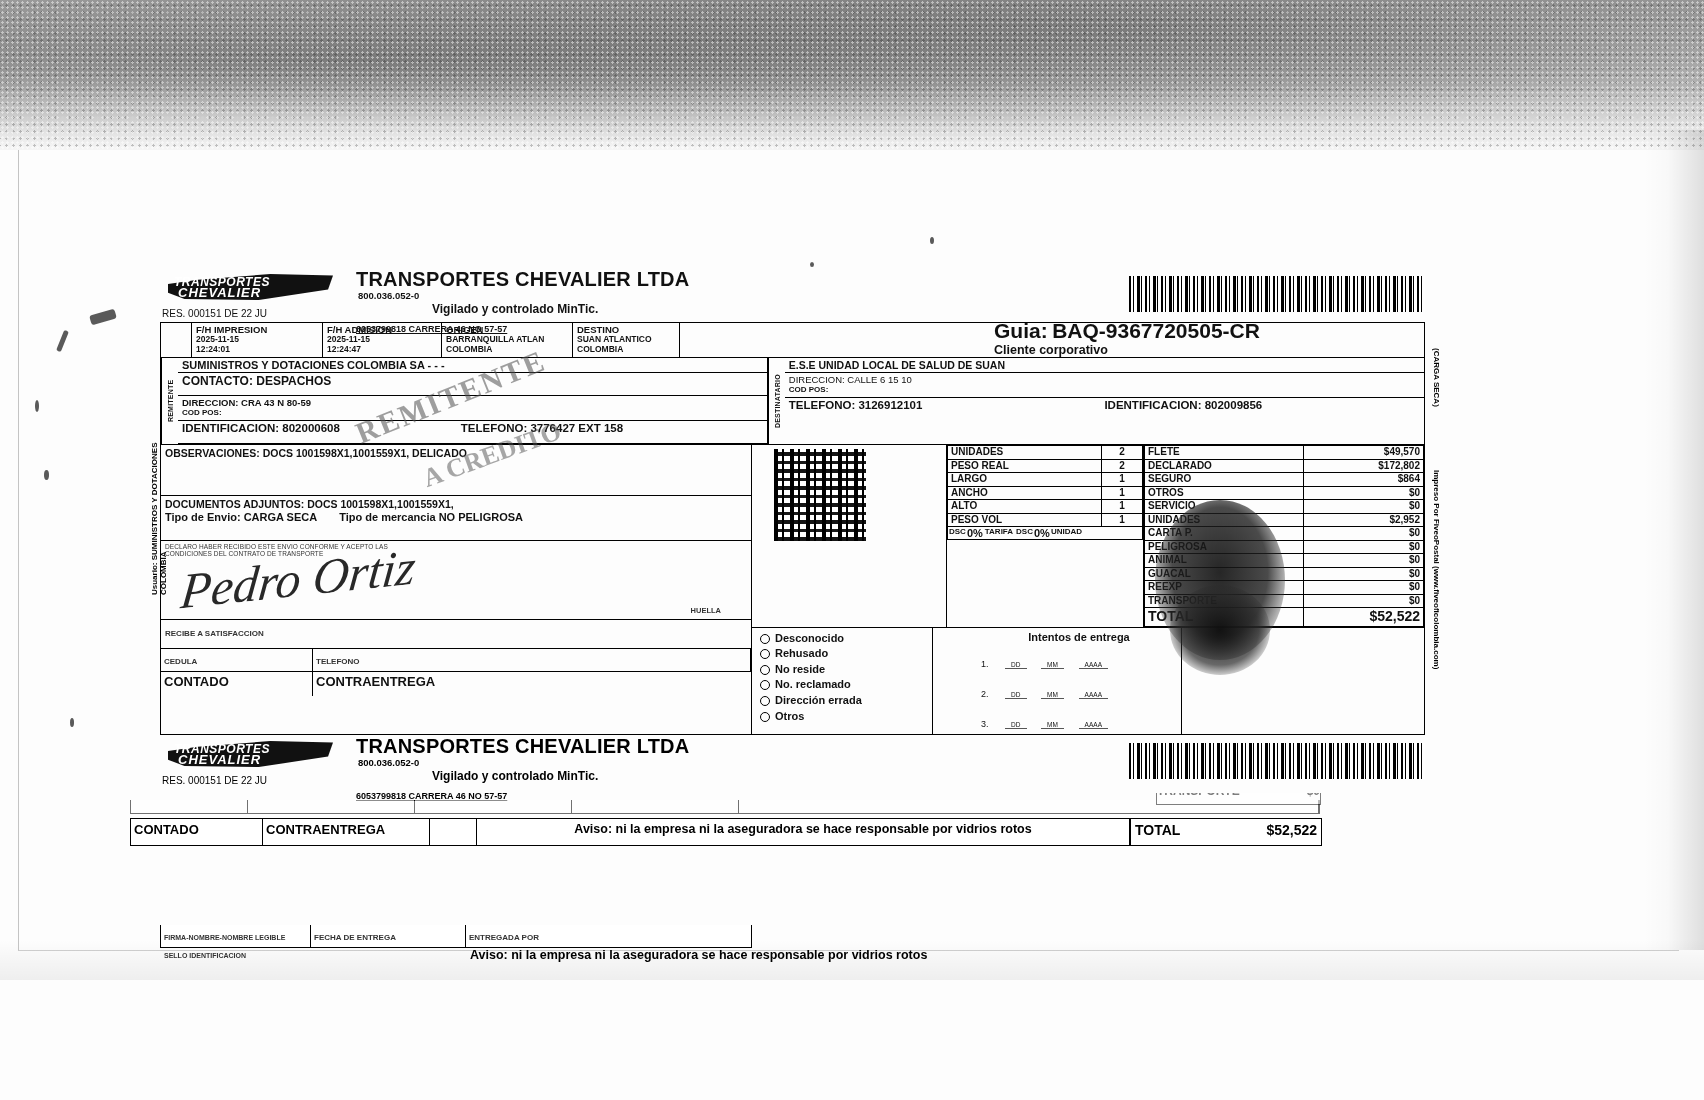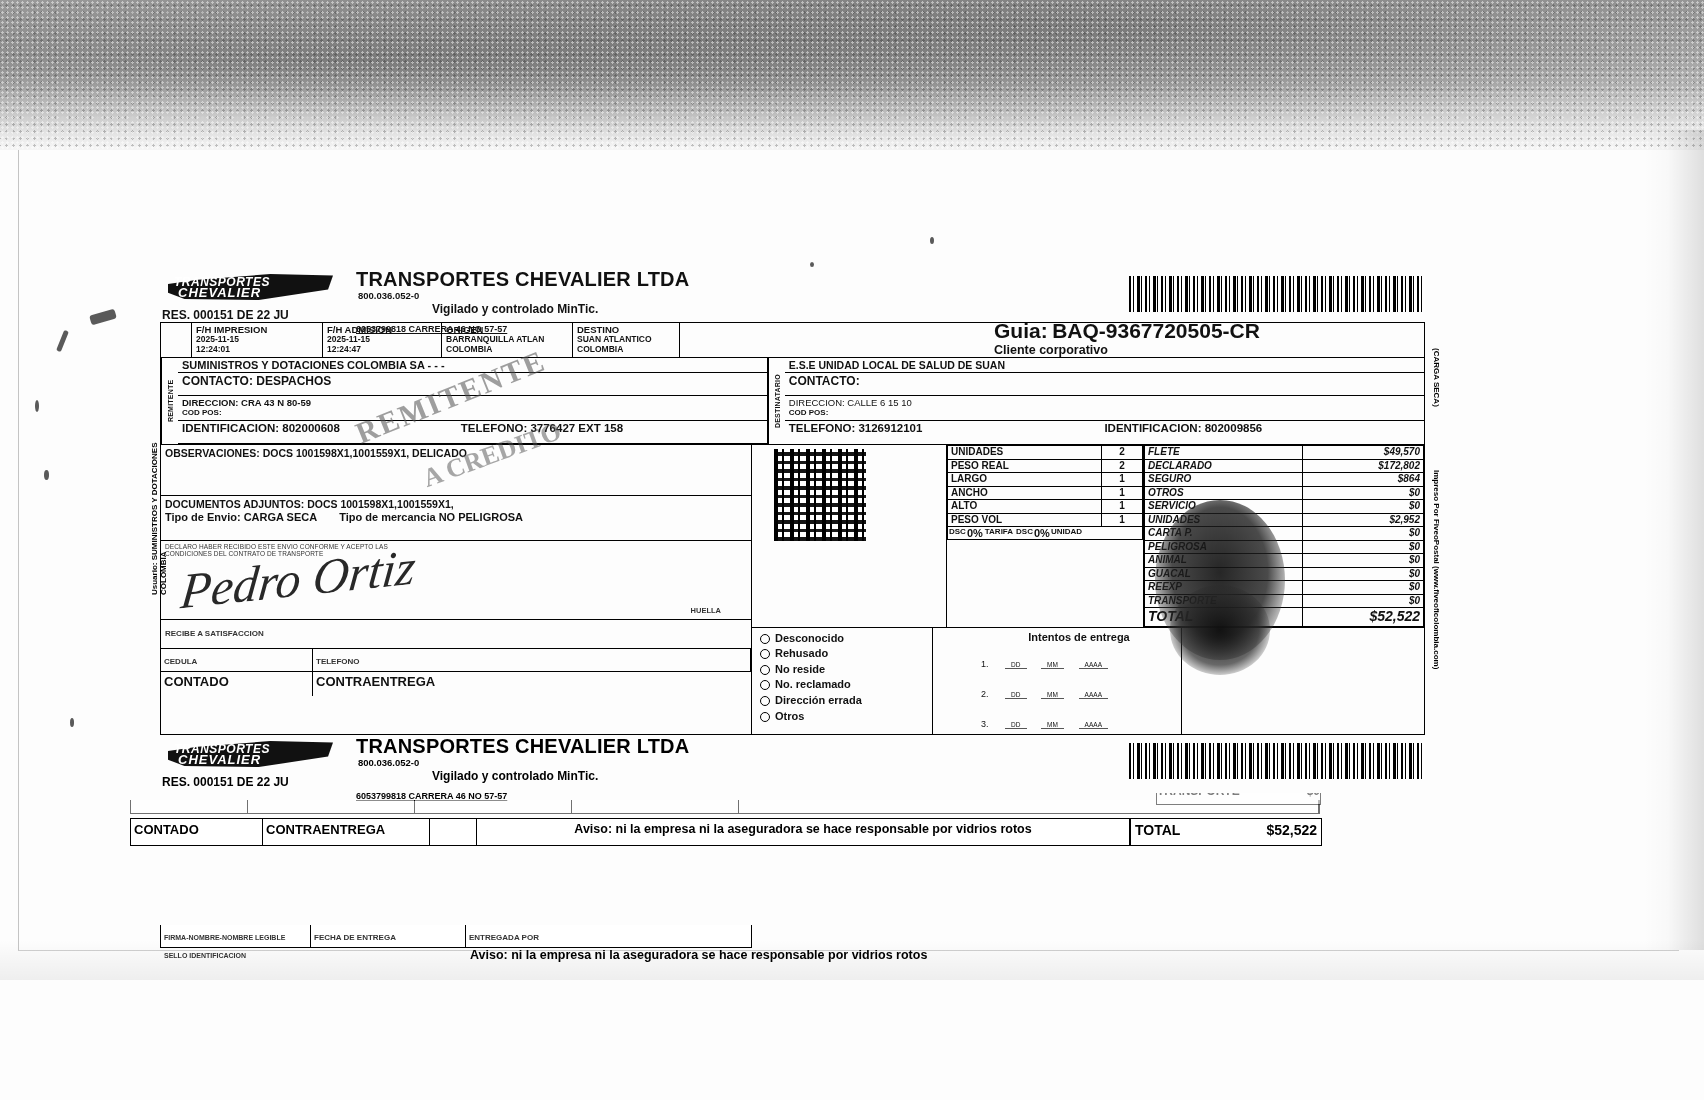--- a/index.html
+++ b/index.html
@@ -95,21 +95,21 @@
   .company-nit {
     position:absolute; left: 198px; top: 24px;
     font-size: 9.5px; font-weight: bold;
   }
   .vigilado {
     position:absolute; left: 272px; top: 36px;
     font-size: 12px; font-weight: bold;
   }
   .res-line {
     position:absolute; left: 2px; top: 42px;
-    font-size: 12px; font-weight: bold; text-align: center;
+    font-size: 10px; font-weight: normal; text-align: center;
   }
   .addr-line {
     position:absolute; left: 196px; top: 58px;
     font-size: 9px; font-weight: bold; text-decoration: underline;
   }
 
   
   .barcode {
     position:absolute; right: 0px; top: 10px;
     width: 296px; height: 36px;
@@ -325,21 +325,20 @@
             <div style="font-size:11.5px; font-weight:bold; width:48%;">IDENTIFICACION: 802000608</div>
             <div style="font-size:11.5px; font-weight:bold;">TELEFONO: 3776427 EXT 158</div>
           </div>
         </div>
       </div>
 
       <div style="width:52%; display:flex; border-left:1.2px solid #000;">
         <div class="side-label">DESTINATARIO</div>
         <div style="flex:1;">
           <div class="party" style="font-size:10.5px; font-weight:bold;">E.S.E UNIDAD LOCAL DE SALUD DE SUAN</div>
-          <div class="party" style="font-size:12px; font-weight:bold; height:20px;">CONTACTO:</div>
           <div class="party" style="height:22px;">
             <div style="font-size:9.5px; font-weight:normal;">DIRECCION: CALLE 6  15 10</div>
             <div style="font-size:8px; font-weight:bold;">COD POS:</div>
           </div>
           <div class="party" style="display:flex; height:20px; border-bottom:none;">
             <div style="font-size:11.5px; font-weight:bold; width:50%;">TELEFONO: 3126912101</div>
             <div style="font-size:11.5px; font-weight:bold;">IDENTIFICACION: 802009856</div>
           </div>
         </div>
       </div>
@@ -424,21 +423,21 @@
             <div style="display:flex; font-size:8px; font-weight:bold; border:1px solid #000; border-top:none;">
               <span style="padding:0 1px;">DSC</span>
               <span style="font-size:11px;">0%</span>
               <span style="padding:0 2px;">TARIFA</span>
               <span style="padding:0 1px;">DSC</span>
               <span style="font-size:11px;">0%</span>
               <span style="padding:0 1px;">UNIDAD</span>
             </div>
           </div>
 
-          <div style="flex:1;font-style:italic;">
+          <div style="flex:1;">
             <table class="charges" style="width:100%;">
               <tbody>
                 <tr>
                     <td>FLETE</td>
                     <td class="amt">$49,570</td>
                   </tr>
                 <tr>
                     <td>DECLARADO</td>
                     <td class="amt">$172,802</td>
                   </tr>

